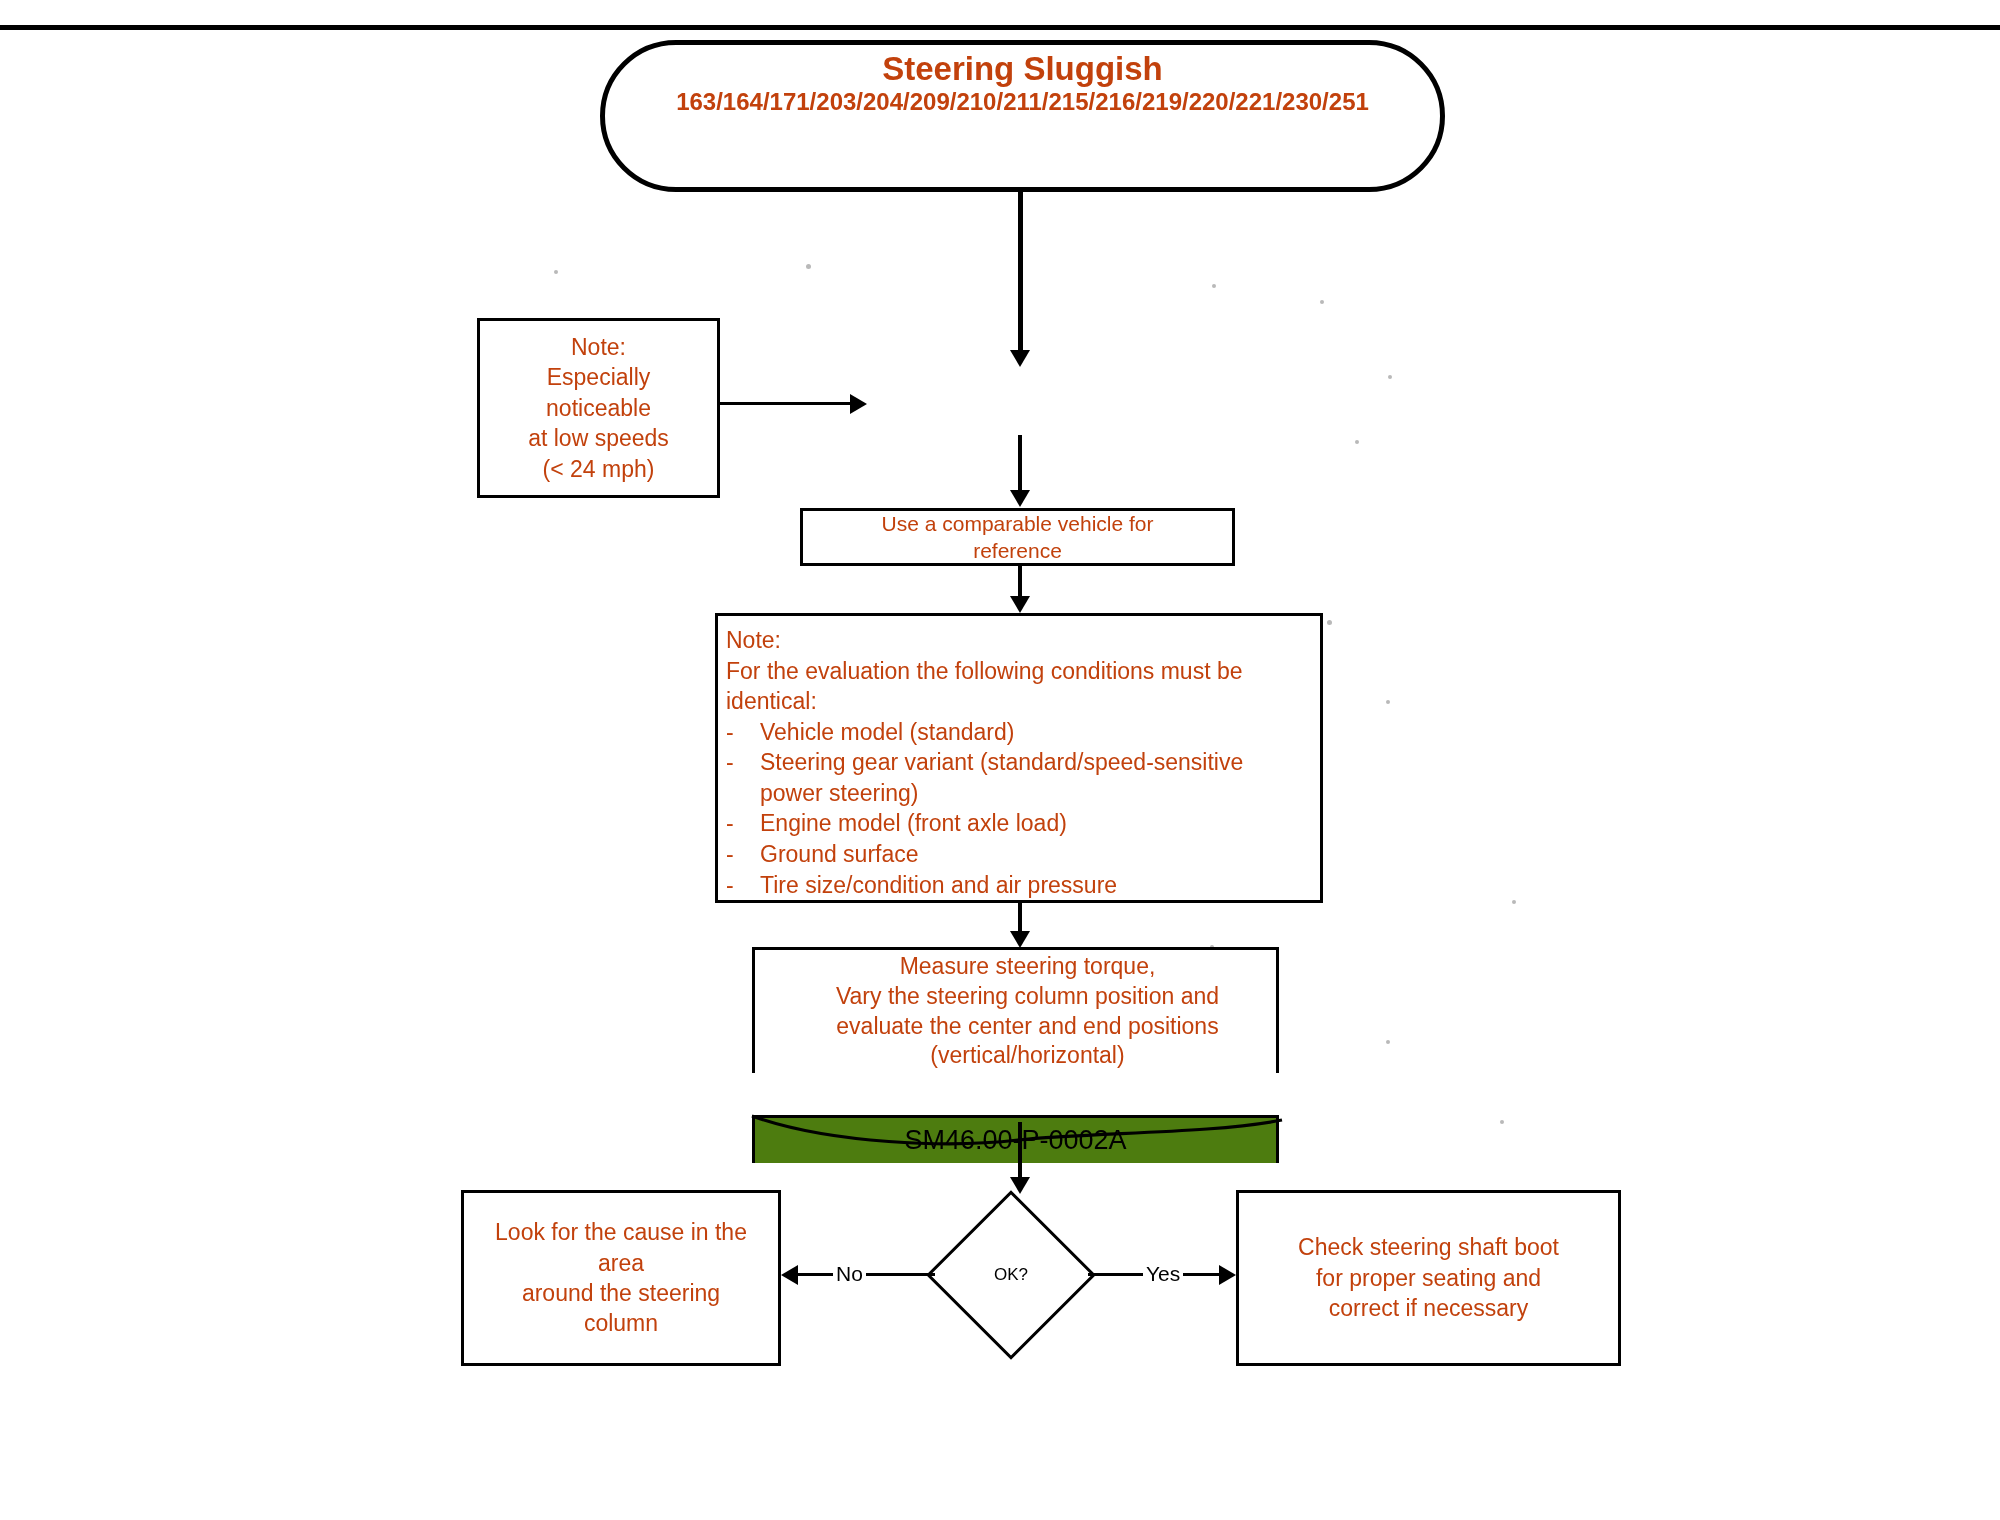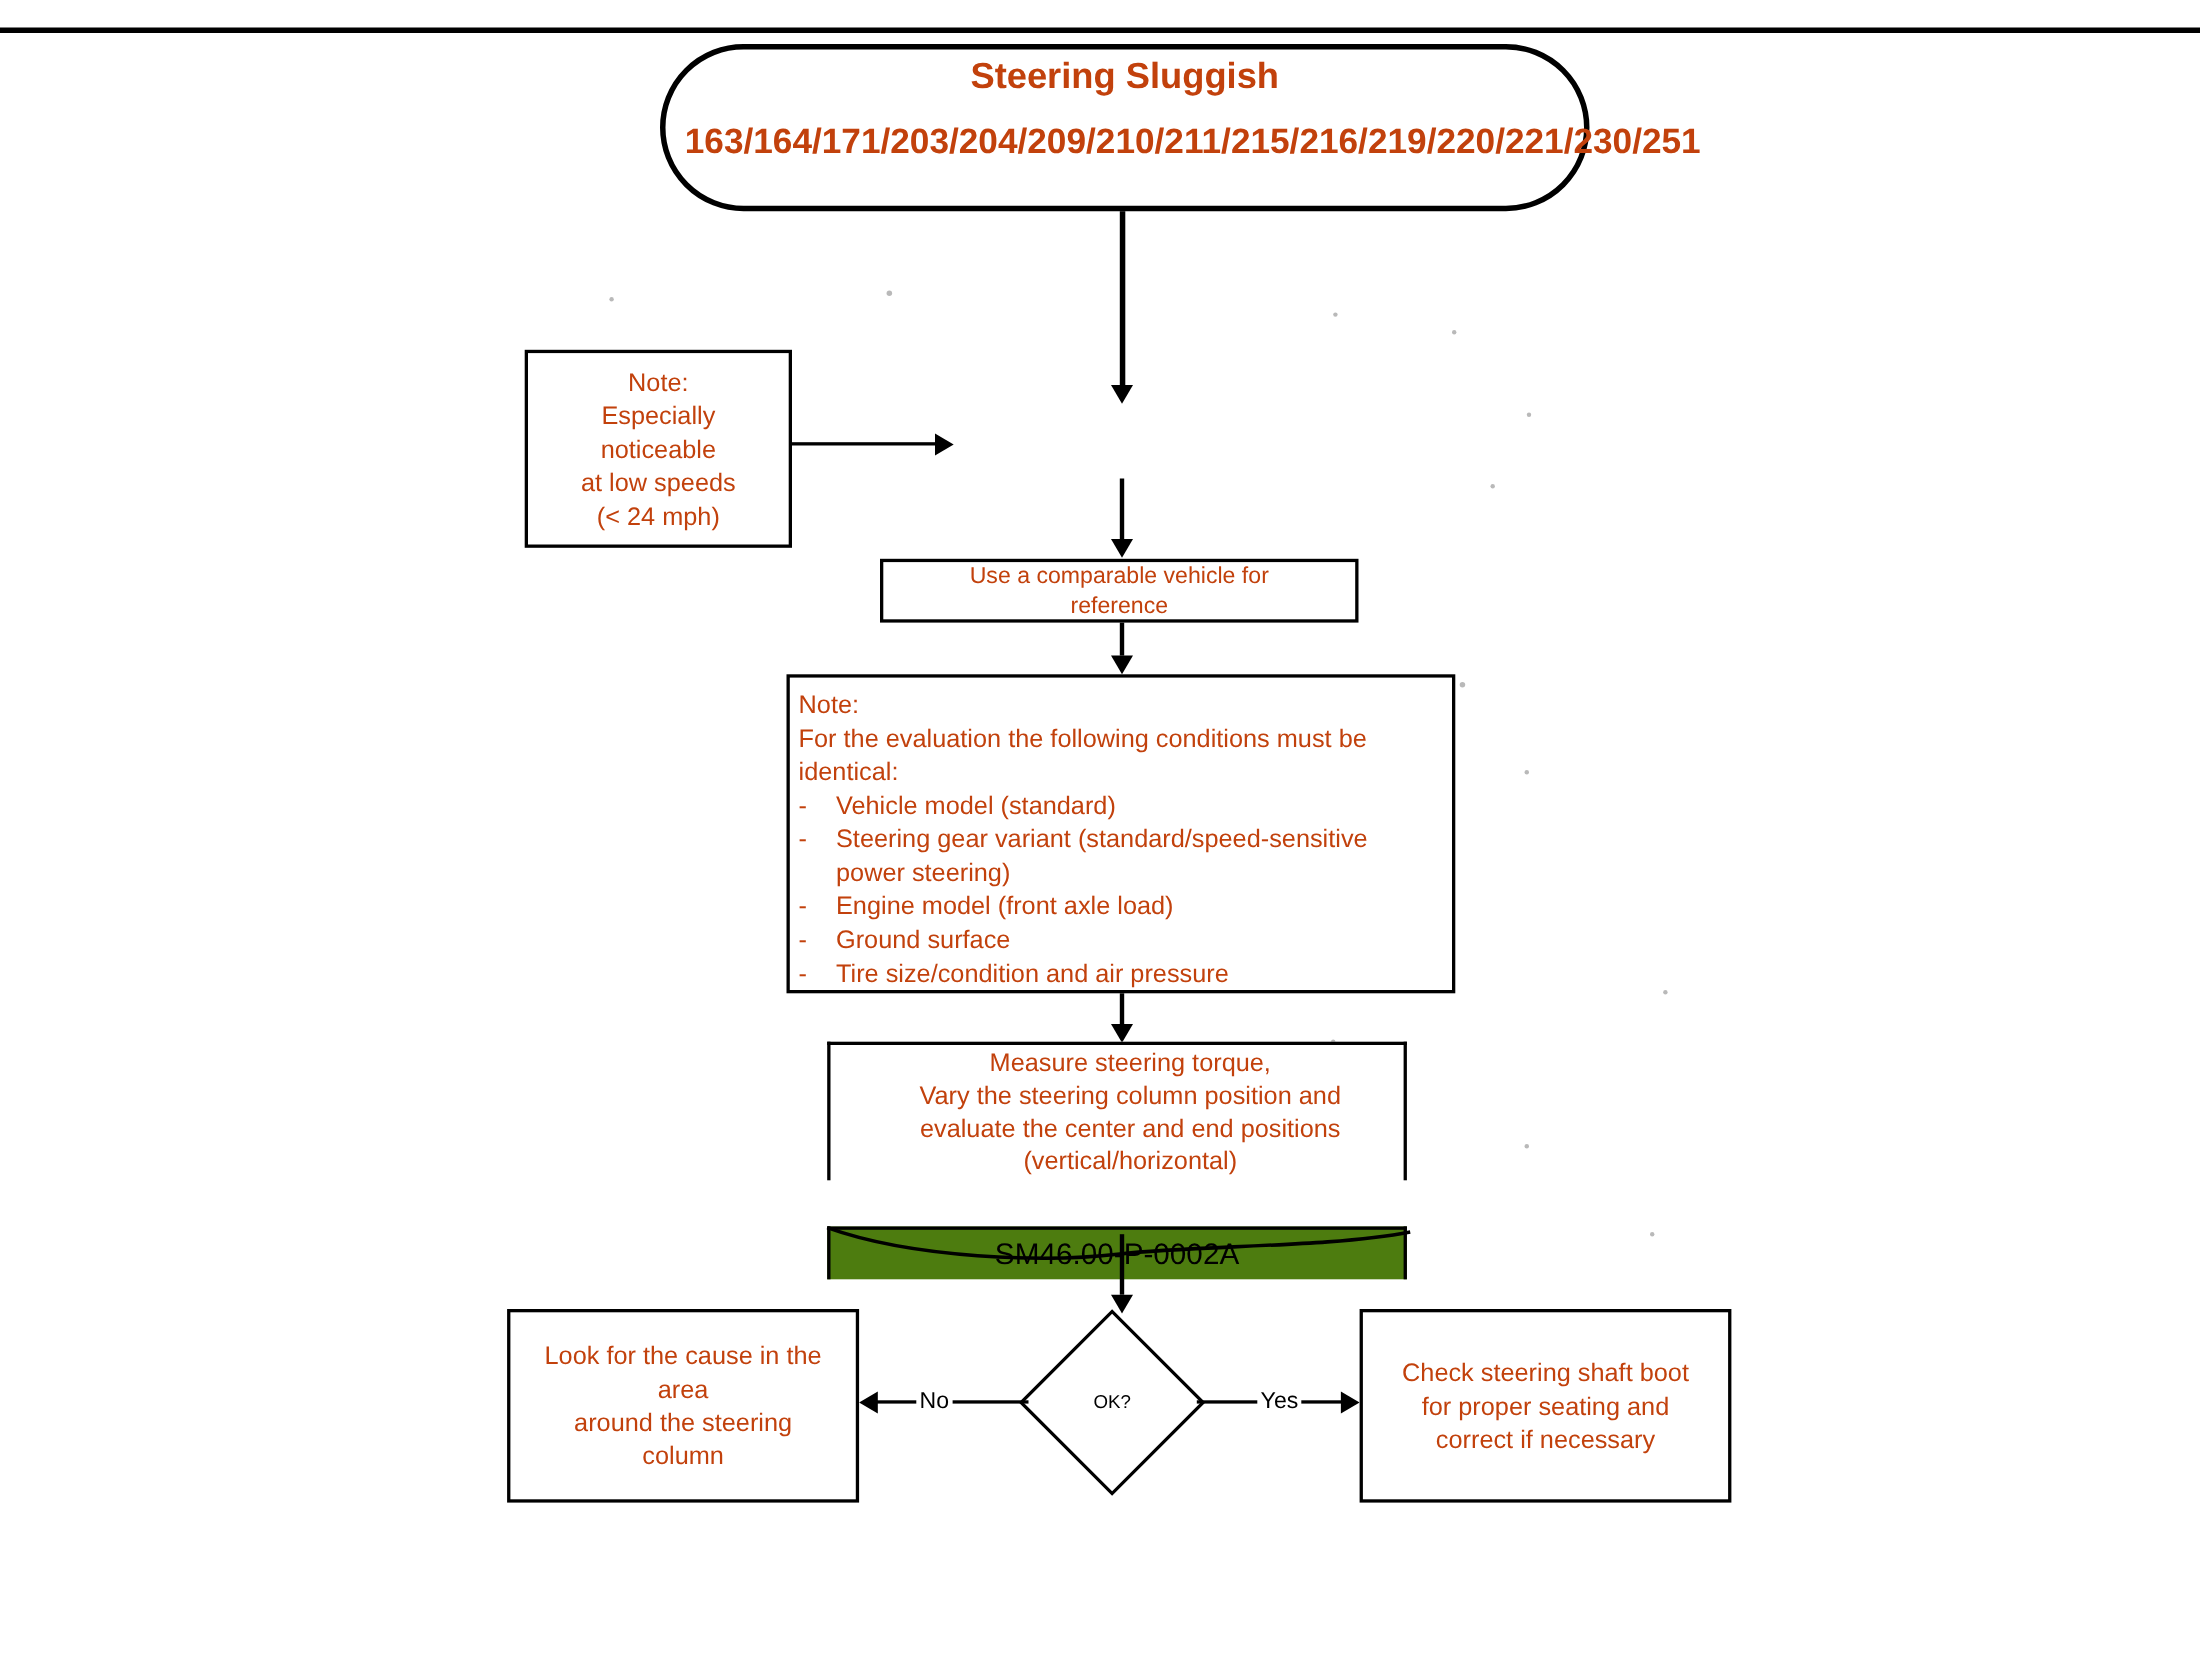--- a/index.html
+++ b/index.html
@@ -61,22 +61,21 @@
     font-weight: bold;
     line-height: 1.12;
     letter-spacing: 0px;
   }
   #header-capsule .h-sub {
     font-size: 31px;
     font-weight: normal;
     line-height: 1.12;
   }
   #header-capsule .h-codes {
-    margin-top: 22px;
-    font-size: 32px;
+    font-size: 24px;
     font-weight: bold;
     line-height: 1.15;
     width: 800px;
   }
 
   
   #note-low-speed {
     left: 477px;
     top: 318px;
     width: 243px;
@@ -178,21 +177,21 @@
     left: 461px;
     top: 1190px;
     width: 320px;
     height: 176px;
     font-size: 23px;
     line-height: 1.32;
   }
   #check-boot {
     left: 1236px;
     top: 1190px;
-    width: 338px;
+    width: 385px;
     height: 176px;
     font-size: 23px;
     line-height: 1.32;
   }
   #decision-ok {
     position: absolute;
     left: 931px;
     top: 1195px;
     width: 160px;
     height: 160px;

